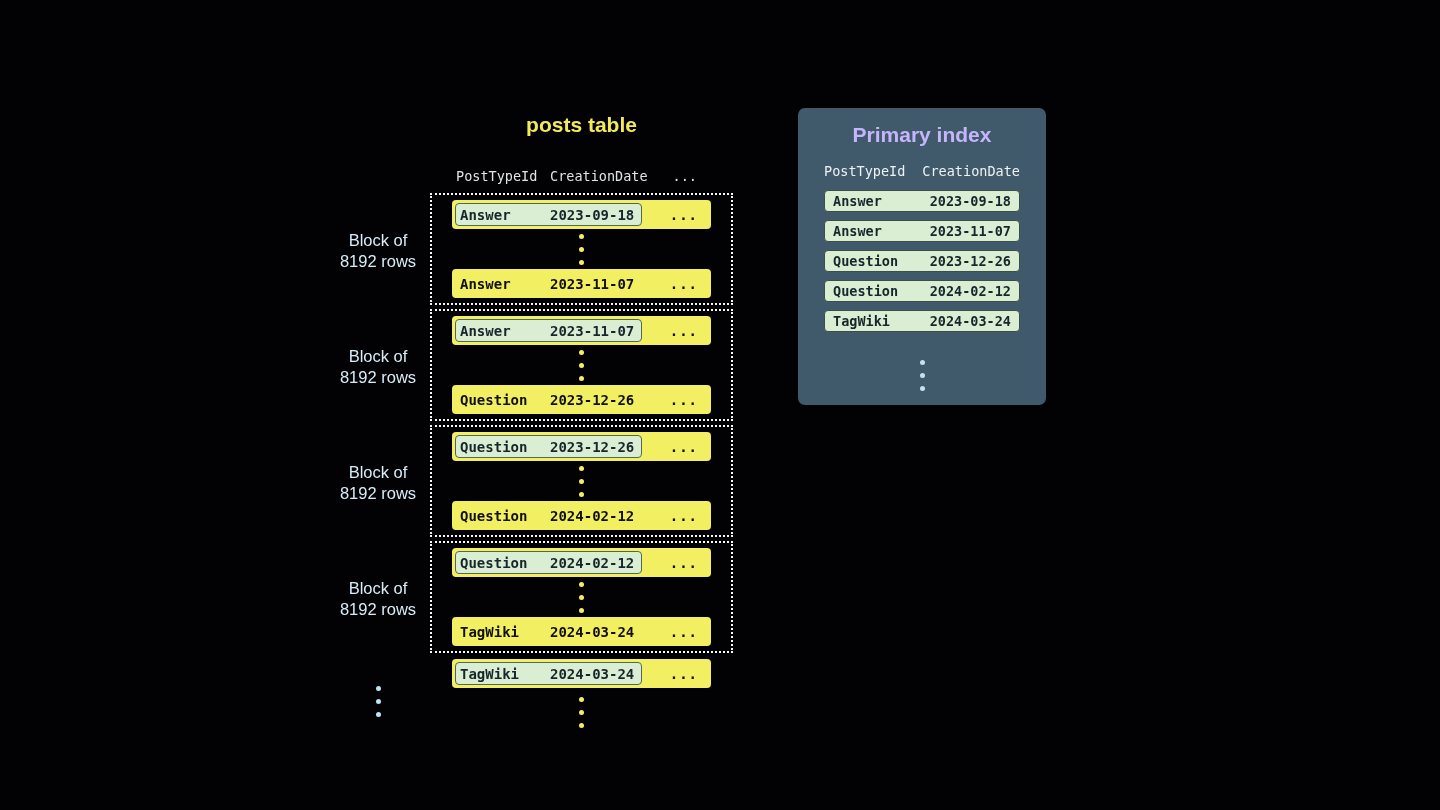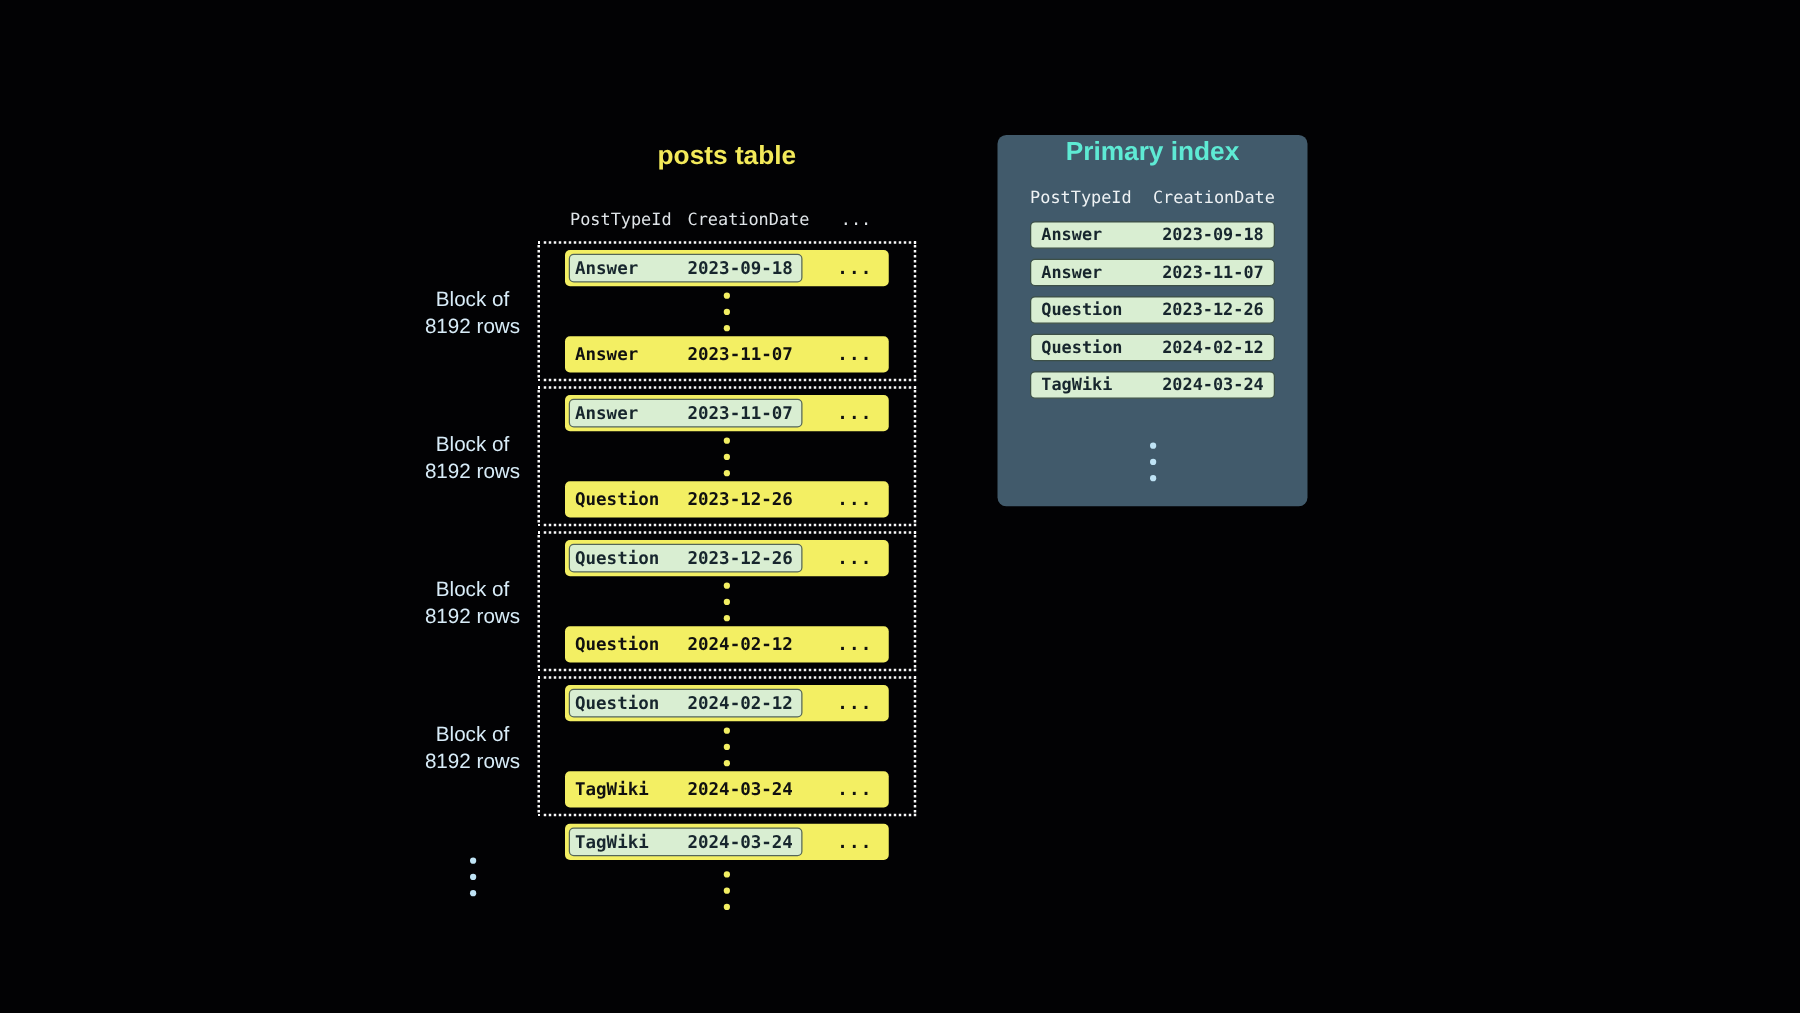--- a/index.html
+++ b/index.html
@@ -78,24 +78,24 @@
   .corner-dots { left: 330px; top: 686px; width: 96px; align-items: center; }
 
   
   .panel {
     left: 798px; top: 108px; width: 248px; height: 297px;
     background: #415a6b;
     border-radius: 7px;
     display: flex; flex-direction: column; align-items: center;
   }
   .panel-title {
-    margin-top: 2px;
+    margin-top: 15px;
     font-family: "Liberation Sans", sans-serif;
     font-weight: 700; font-size: 21px;
-    color: #5eead4;
+    color: #c4b5fd;
   }
   .panel-header {
     margin-top: 16px;
     display: flex; gap: 17px;
     color: #eef2f4; font-size: 13.5px;
   }
   .idx-rows { margin-top: 11px; display: flex; flex-direction: column; gap: 8px; }
   .idx-row {
     width: 196px; height: 22px;
     background: #d9eed2;

